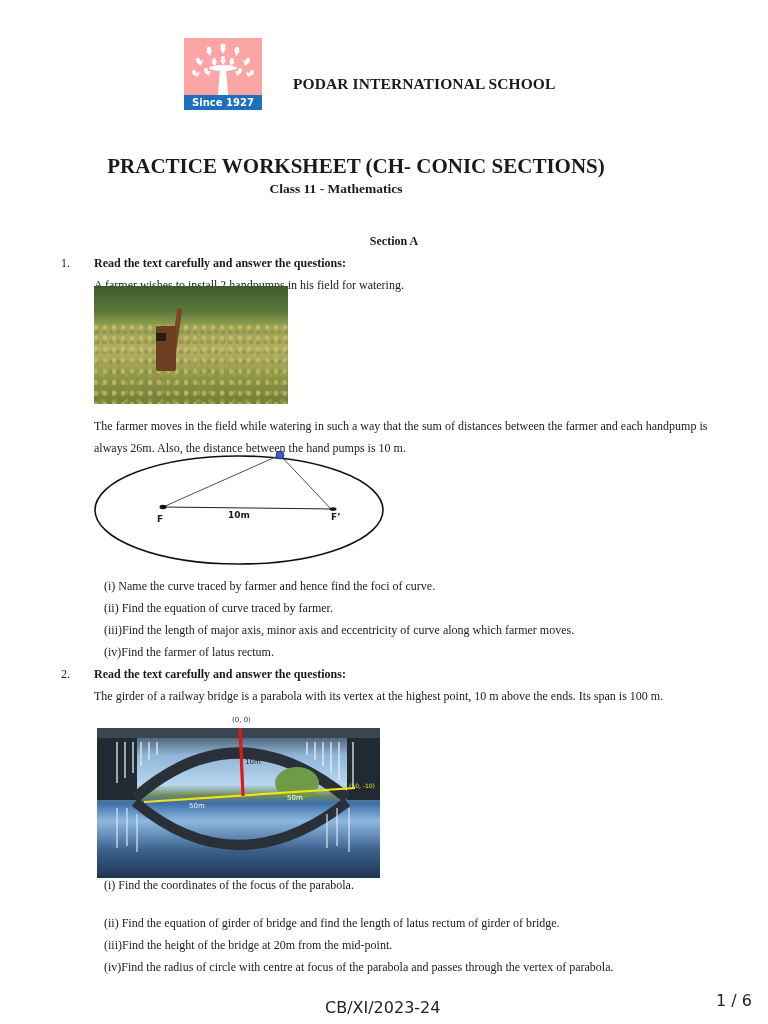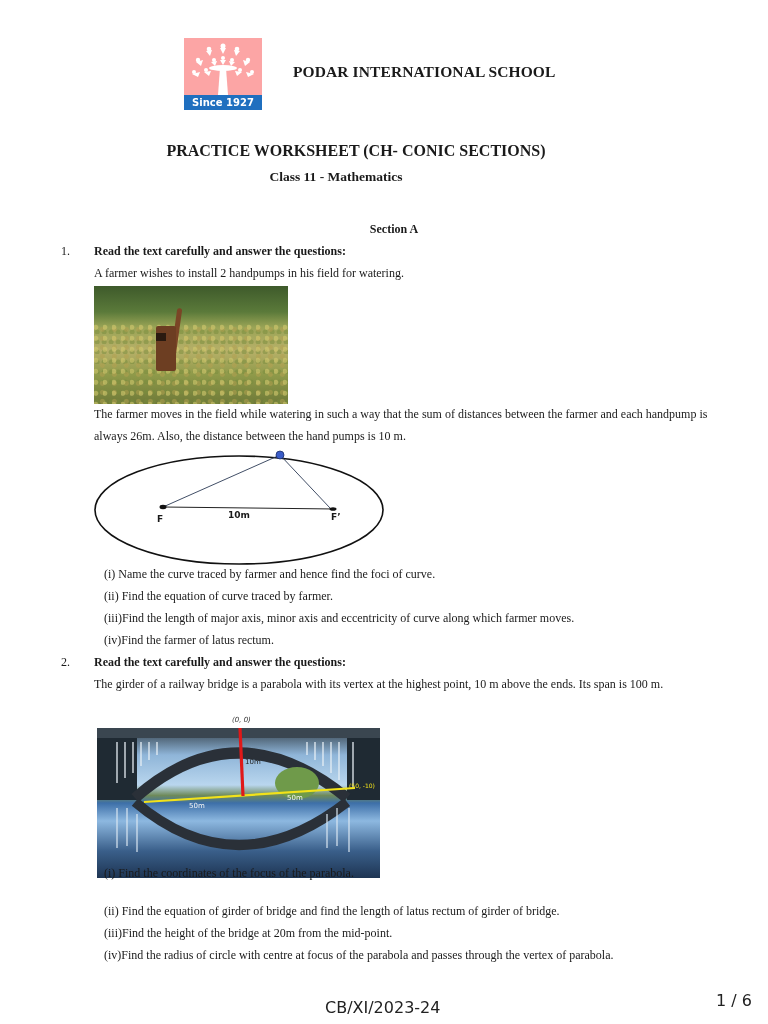--- a/index.html
+++ b/index.html
@@ -2,29 +2,29 @@
 <html><head>
   <meta charset="utf-8">
   <style>
     html, body { margin: 0; padding: 0; }
     body {
       width: 768px; height: 1024px; background: #ffffff; position: relative;
       font-family: "DejaVu Serif", "Liberation Serif", serif; color: #1a1a1a;
       overflow: hidden;
     }
     .abs { position: absolute; }
-    .serif { font-family: "Liberation Serif", "DejaVu Serif", serif; }
+    .serif { font-family: "Liberation Serif", "DejaVu Serif", serif; margin-top: 12px; }
     .sans { font-family: "DejaVu Sans", "Liberation Sans", sans-serif; }
 
     
     #logo { left: 184px; top: 38px; width: 78px; height: 72px; background: #fca5a5; overflow: hidden; }
     #logo .band { position: absolute; left: 0; bottom: 0; width: 78px; height: 15px; background: #1f6fbf; color: #fff;
       font-family: "DejaVu Sans", "Liberation Sans", sans-serif; font-size: 10px; font-weight: bold; text-align: center; line-height: 15px; }
     #school { left: 293px; top: 63px; font-size: 15.5px; font-weight: bold; letter-spacing: 0.1px; }
-    #title { left: 0; width: 712px; top: 142px; text-align: center; font-size: 16px; font-weight: bold; }
+    #title { left: 0; width: 712px; top: 142px; text-align: center; font-size: 21px; font-weight: bold; }
     #subtitle { left: 0; width: 672px; top: 169px; text-align: center; font-size: 13.5px; font-weight: bold; }
     #section { left: 0; width: 788px; top: 222px; text-align: center; font-size: 12px; font-weight: bold; }
 
     .qnum { font-size: 12px; }
     .qhead { font-size: 12px; font-weight: bold; }
     .para { font-size: 12px; line-height: 22px; }
     .sub { font-size: 12px; }
 
     
     #farm-photo { left: 94px; top: 286px; width: 194px; height: 118px; overflow: hidden;
@@ -113,21 +113,21 @@
 
 <div class="abs serif sub" style="left:104px; top:567px;">(i)  Name the curve traced by farmer and hence find the foci of curve.</div>
 <div class="abs serif sub" style="left:104px; top:589px;">(ii) Find the equation of curve traced by farmer.</div>
 <div class="abs serif sub" style="left:104px; top:611px;">(iii)Find the length of major axis, minor axis and eccentricity of curve along which farmer moves.</div>
 <div class="abs serif sub" style="left:104px; top:633px;">(iv)Find the farmer of latus rectum.</div>
 
 <div class="abs serif qnum" style="left:61px; top:655px;">2.</div>
 <div class="abs serif qhead" style="left:94px; top:655px;">Read the text carefully and answer the questions:</div>
 <div class="abs serif para" style="left:94px; top:673px; width:632px;">The girder of a railway bridge is a parabola with its vertex at the highest point, 10 m above the ends. Its span is 100 m.</div>
 
-<div class="abs sans" style="left:232px; top:716px; font-size:7px; color:#333;font-style:italic;">(0, 0)</div>
+<div class="abs sans" style="left:232px; top:716px; font-size:7px; color:#333;">(0, 0)</div>
 <div id="bridge-photo" class="abs">
   <svg width="283" height="150" viewBox="0 0 283 150">
 
     <rect x="0" y="0" width="283" height="10" fill="#3a4650"></rect>
 
     <g fill="#1f2a33">
       <rect x="0" y="10" width="40" height="62"></rect>
       <rect x="250" y="10" width="33" height="62"></rect>
     </g>
     <g stroke="#e6eef5" stroke-width="1.3">

